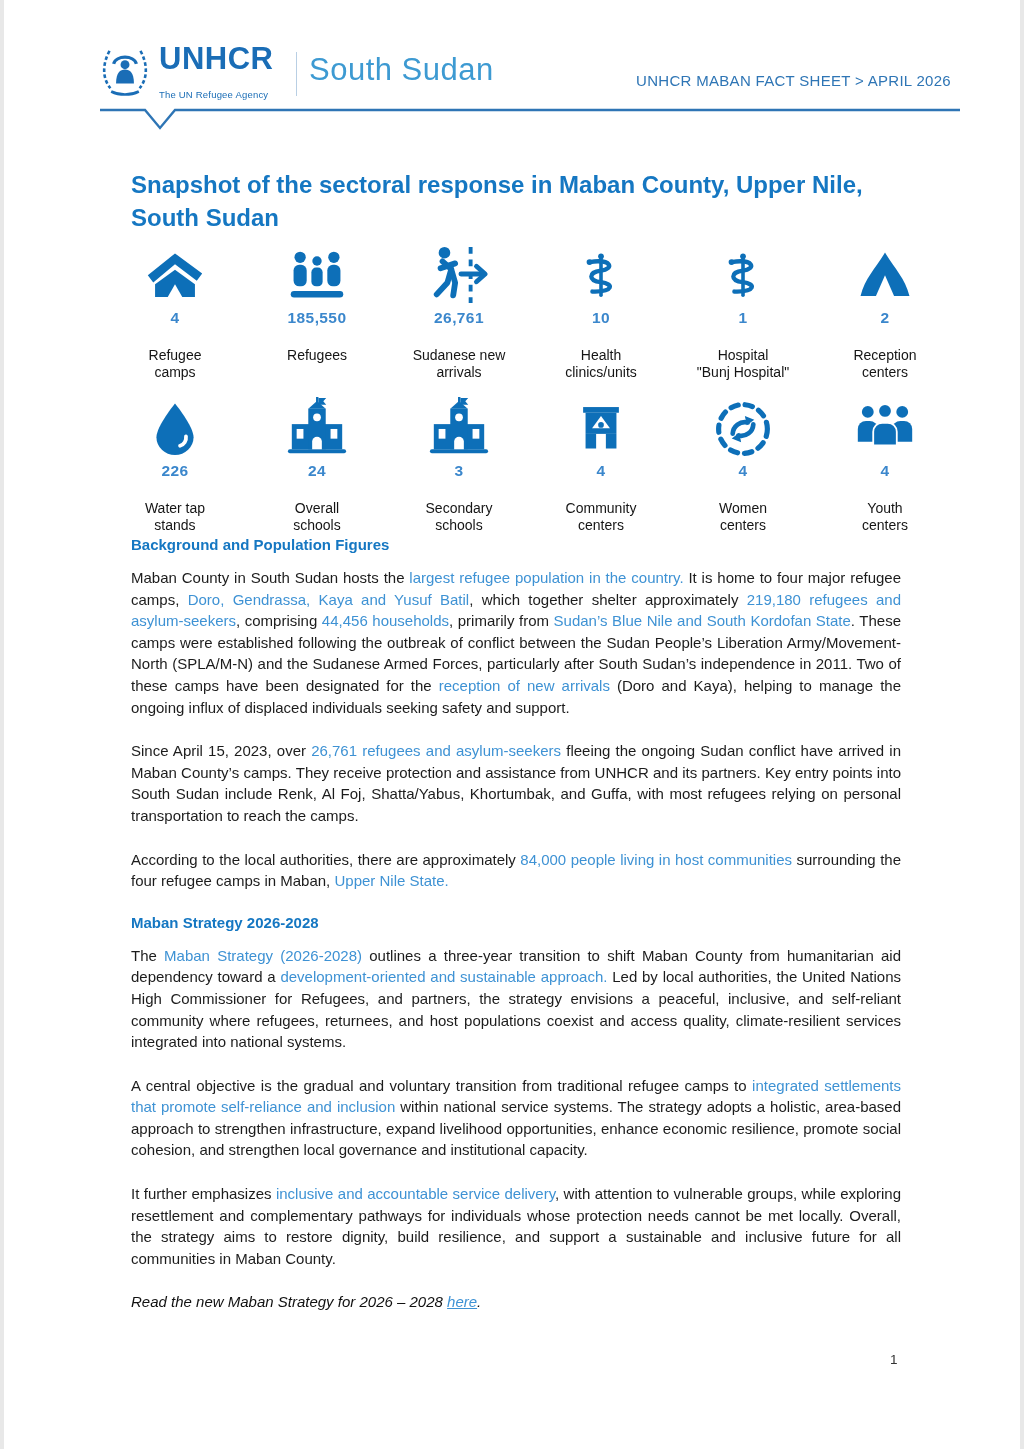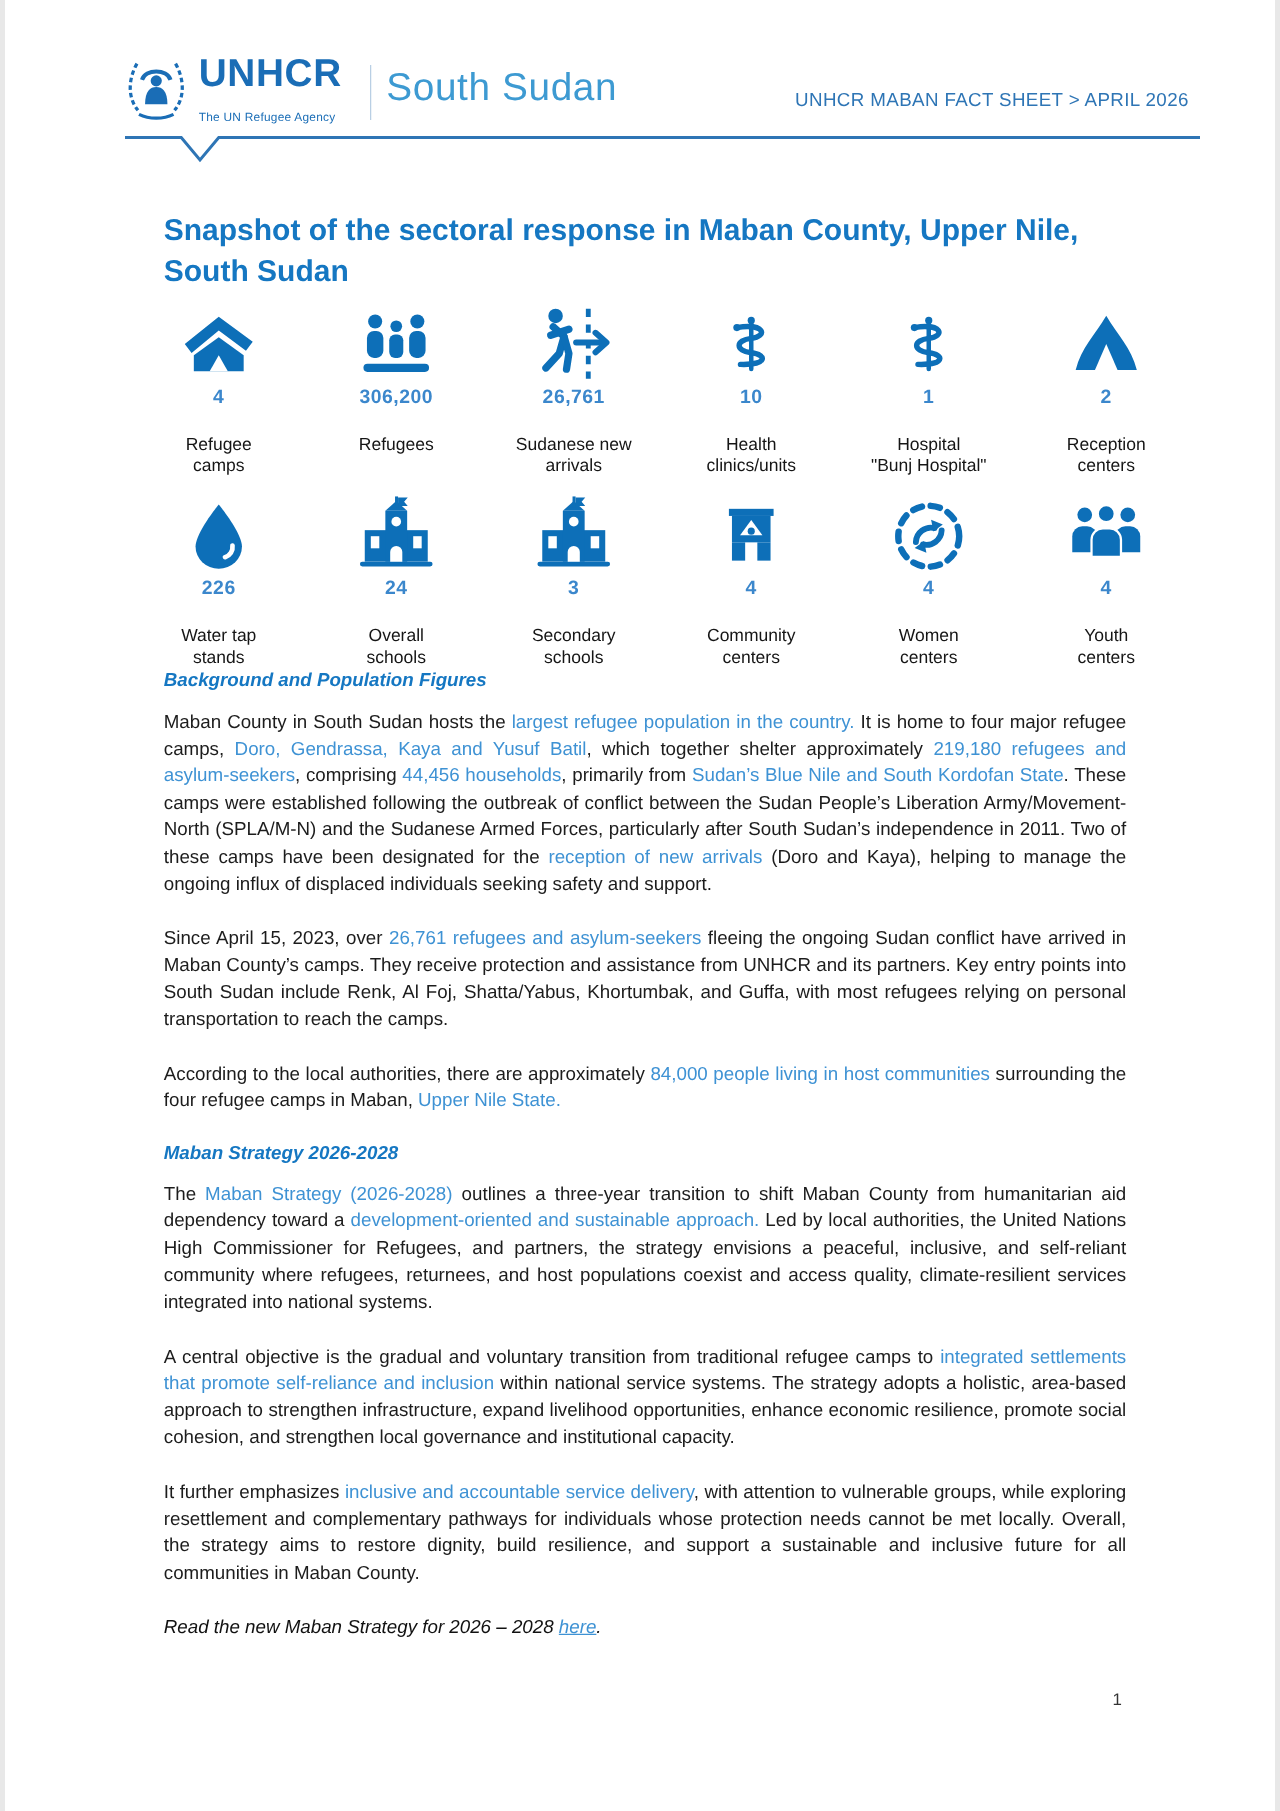--- a/index.html
+++ b/index.html
@@ -35,21 +35,21 @@
   .stats-row + .stats-row{margin-top:12px;}
   .cell{width:142px;display:flex;flex-direction:column;align-items:center;text-align:center;}
   .cell .icon{height:66px;display:flex;align-items:flex-end;justify-content:center;}
   .cell .num{margin-top:3px;font-size:15.5px;font-weight:bold;color:var(--num-blue);letter-spacing:.4px;}
   .cell .lbl{margin-top:20px;font-size:14px;line-height:17px;color:#151515;white-space:pre-line;}
   .ic{fill:var(--icon-blue);}
   .ics{stroke:var(--icon-blue);}
 
   
   .text-col{position:absolute;left:127px;top:536px;width:770px;color:var(--body-text);}
-  .text-col h2{font-size:15px;font-weight:bold;color:var(--heading-blue);margin:0 0 14px 0;font-style:italic;}
+  .text-col h2{font-size:15px;font-weight:bold;color:var(--heading-blue);margin:0 0 14px 0;}
   .text-col h2.h2-second{margin-top:6px;}
   .text-col p{font-size:15px;line-height:21.6px;text-align:justify;margin:0 0 22px 0;}
   .seg-b{color:var(--accent-text);}
   a.seg-link{color:var(--accent-text);text-decoration:underline;}
   .read-more{font-size:15px;font-weight:normal;font-style:italic;margin-top:6px;color:#111;}
 
   .page-number{position:absolute;left:886px;top:1352px;font-size:13.5px;color:#333;}
 </style>
 </head>
 <body>
@@ -104,21 +104,21 @@
               <circle cx="14" cy="12" r="6"></circle>
                 <rect x="7" y="20" width="14" height="23" rx="6"></rect>
               <circle cx="32" cy="16" r="5"></circle>
                 <rect x="26" y="23" width="12" height="20" rx="5"></rect>
               <circle cx="50" cy="12" r="6"></circle>
                 <rect x="43" y="20" width="14" height="23" rx="6"></rect>
               <rect x="4" y="48" width="56" height="7" rx="3.5"></rect>
             </g>
           </svg>
         </div>
-        <div class="num">306,200</div>
+        <div class="num">185,550</div>
         <div class="lbl">Refugees</div>
       </div>
 
       <div class="cell">
         <div class="icon">
           <svg viewBox="0 0 64 64" width="62" height="62">
             <line x1="44" y1="3" x2="44" y2="61" class="ics" stroke-width="4" stroke-dasharray="7 6"></line>
             <circle cx="17" cy="9" r="6" class="ic"></circle>
             <g class="ics" stroke-width="6" fill="none" stroke-linecap="round" stroke-linejoin="round">
               <path d="M15 18 L24 26 L20 40 L9 52"></path>

